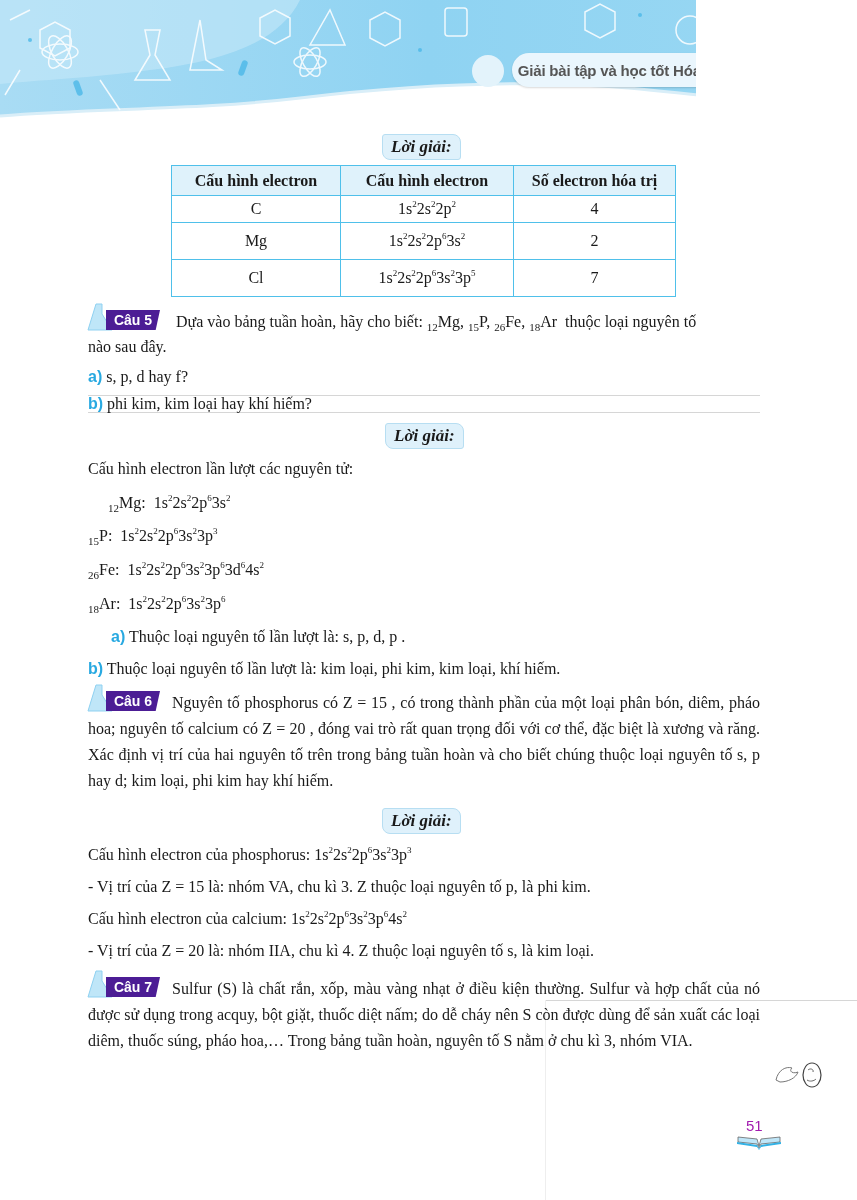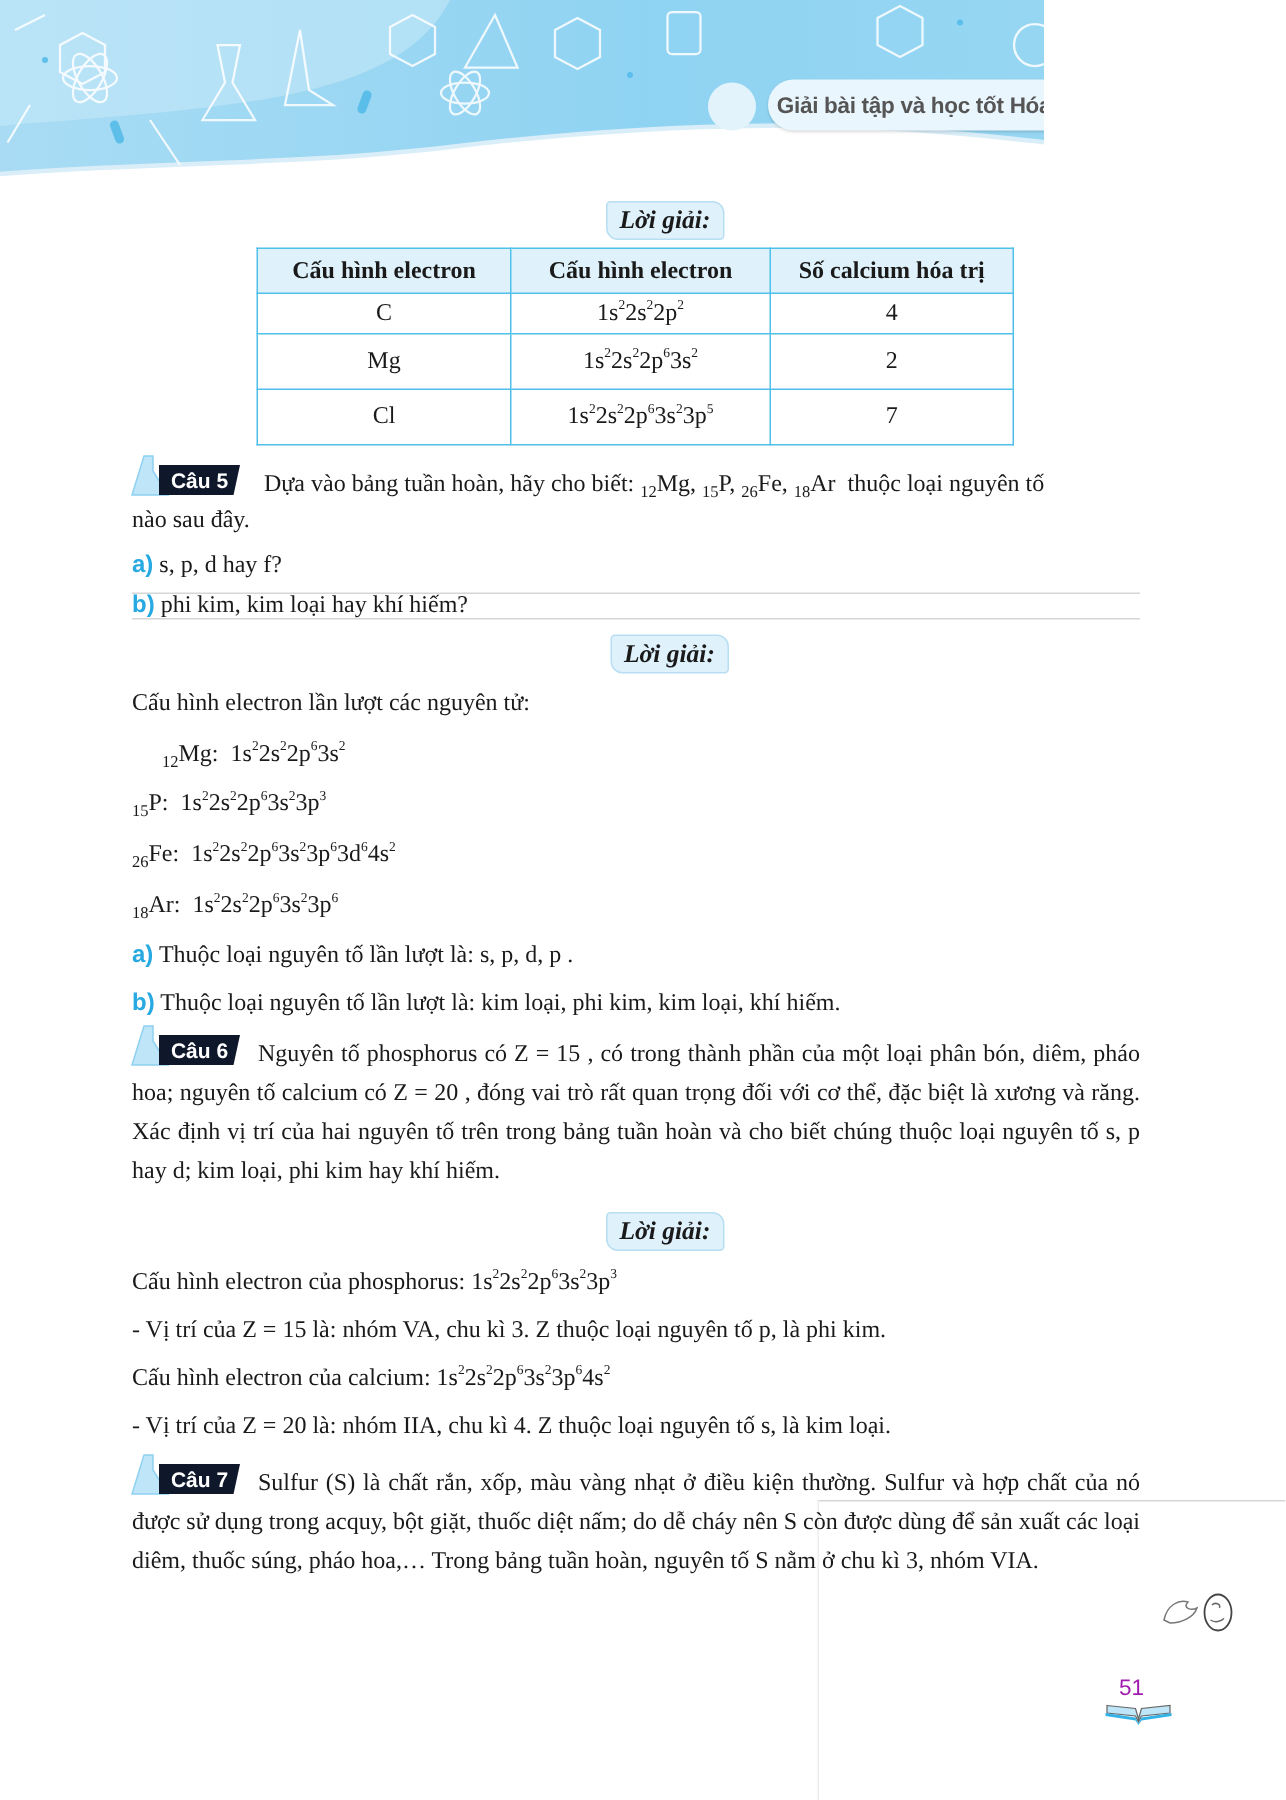--- a/index.html
+++ b/index.html
@@ -7,33 +7,33 @@
          font-family:"Liberation Serif", "DejaVu Serif", serif; color:#1a1a1a; }
   .header { position:absolute; left:0; top:0; width:696px; height:118px; overflow:hidden; }
   .header svg { position:absolute; left:0; top:0; }
   .book-title { position:absolute; left:512px; top:53px; width:245px; height:34px; border-radius:17px;
                 background:#eaf6fd; box-shadow:0 1px 2px rgba(0,0,0,0.15);
                 font-family:"Liberation Sans", "DejaVu Sans", sans-serif; font-weight:bold; font-size:15px;
                 color:#555; display:flex; align-items:center; justify-content:center; letter-spacing:-0.2px; }
   .header-circle { position:absolute; left:472px; top:55px; width:32px; height:32px; border-radius:50%; background:#e3f3fb; }
   .solution-tag { position:absolute; height:24px; padding:0 8px; background:#dff1fb; border:1px solid #b7def2;
                   border-radius:3px 8px 3px 8px; font-weight:bold; font-style:italic; font-size:17px;
-                  display:flex; align-items:center;margin-left:22px; }
+                  display:flex; align-items:center; }
   table.elec { position:absolute; left:171px; top:165px; width:505px; border-collapse:collapse; font-size:16px; }
   table.elec th, table.elec td { border:1.5px solid #4fc0ea; text-align:center; padding:0;margin-top:30px; }
   table.elec th { background:#dff2fb; font-weight:bold; height:29px; }
   table.elec td { height:26px; }
   table.elec tr.tall td { height:36px; }
   sup { font-size:9px; vertical-align:7px; line-height:0; }
   sub { font-size:11px; vertical-align:-4px; line-height:0; }
   .line { position:absolute; left:88px; white-space:nowrap; }
   .para { position:absolute; left:88px; width:672px; text-align:justify; line-height:26px; }
   .badge-wrap { display:inline-block; position:relative; width:84px; height:20px; vertical-align:-3px; }
   .flask { position:absolute; left:-2px; top:-8px; width:30px; height:30px; }
-  .badge { position:absolute; left:18px; top:0; width:54px; height:20px; background:#0f172a;
+  .badge { position:absolute; left:18px; top:0; width:54px; height:20px; background:#4c1d95;
            color:#fff; font-family:"Liberation Sans", "DejaVu Sans", sans-serif; font-weight:bold; font-size:14px;
            display:flex; align-items:center; justify-content:center;
            clip-path:polygon(0 0, 100% 0, 92% 100%, 0 100%); }
   .label-ab { color:#28a9e1; font-family:"Liberation Sans", "DejaVu Sans", sans-serif; font-weight:bold; }
   .hline { position:absolute; height:1px; background:#d6d6d6; }
   .page-num { position:absolute; left:746px; top:1117px; font-family:"Liberation Sans", "DejaVu Sans", sans-serif; font-size:15px; color:#a21caf; }
 </style>
 </head>
 <body>
 
@@ -81,21 +81,21 @@
   <div class="book-title">Giải bài tập và học tốt Hóa học 10</div>
 </div>
 
 <div class="solution-tag" style="left:382px; top:134px;">Lời giải:</div>
 
 <table class="elec">
   <thead>
     <tr>
       <th style="width:168px">Cấu hình electron</th>
       <th style="width:172px">Cấu hình electron</th>
-      <th>Số calcium hóa trị</th>
+      <th>Số electron hóa trị</th>
     </tr>
   </thead>
   <tbody>
     <tr>
       <td>C</td>
       <td>1s<sup>2</sup>2s<sup>2</sup>2p<sup>2</sup></td>
       <td>4</td>
     </tr>
     <tr class="tall">
       <td>Mg</td>
@@ -148,21 +148,21 @@
   <span>1s<sup>2</sup>2s<sup>2</sup>2p<sup>6</sup>3s<sup>2</sup>3p<sup>3</sup></span>
 </div>
 <div class="line" style="top:561px;">
   <sub>26</sub><span>Fe</span>:&nbsp;
   <span>1s<sup>2</sup>2s<sup>2</sup>2p<sup>6</sup>3s<sup>2</sup>3p<sup>6</sup>3d<sup>6</sup>4s<sup>2</sup></span>
 </div>
 <div class="line" style="top:595px;">
   <sub>18</sub><span>Ar</span>:&nbsp;
   <span>1s<sup>2</sup>2s<sup>2</sup>2p<sup>6</sup>3s<sup>2</sup>3p<sup>6</sup></span>
 </div>
-<div class="line" style="top:628px;">
+<div class="line" style="top:628px;margin-left:23px;">
   <span class="label-ab">a)</span>
   <span>Thuộc loại nguyên tố lần lượt là:  s, p, d, p .</span>
 </div>
 <div class="line" style="top:660px;">
   <span class="label-ab">b)</span>
   <span>Thuộc loại nguyên tố lần lượt là: kim loại, phi kim, kim loại, khí hiếm.</span>
 </div>
 
 <div class="para" style="top:690px;">
   <span class="badge-wrap">

